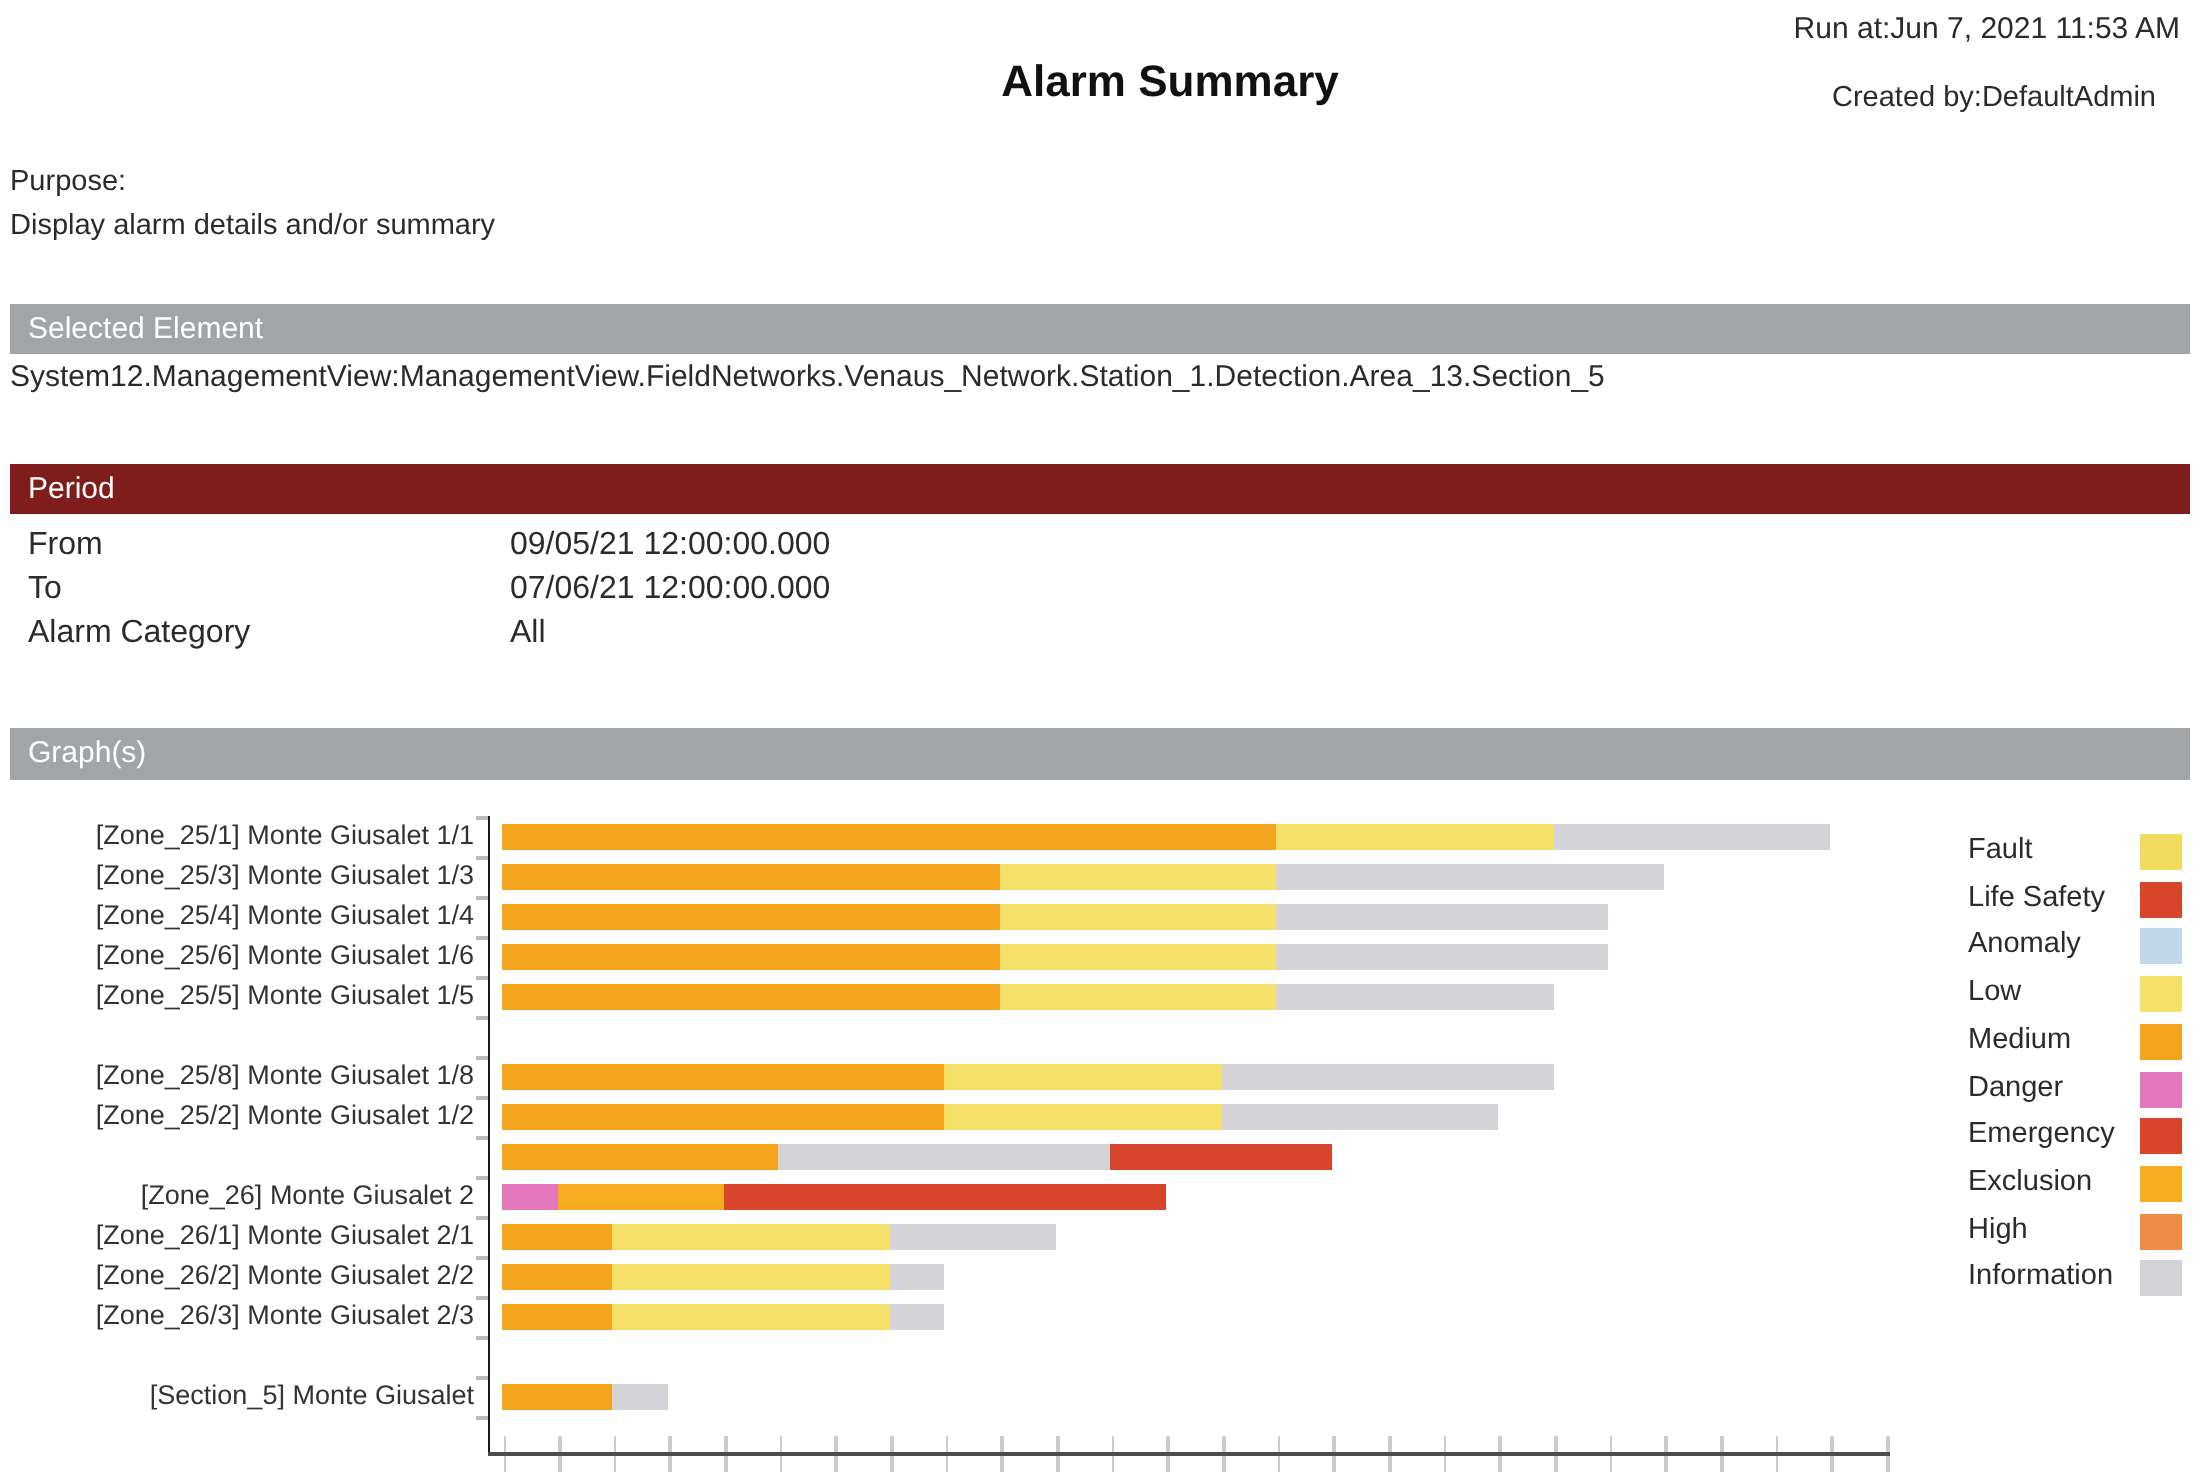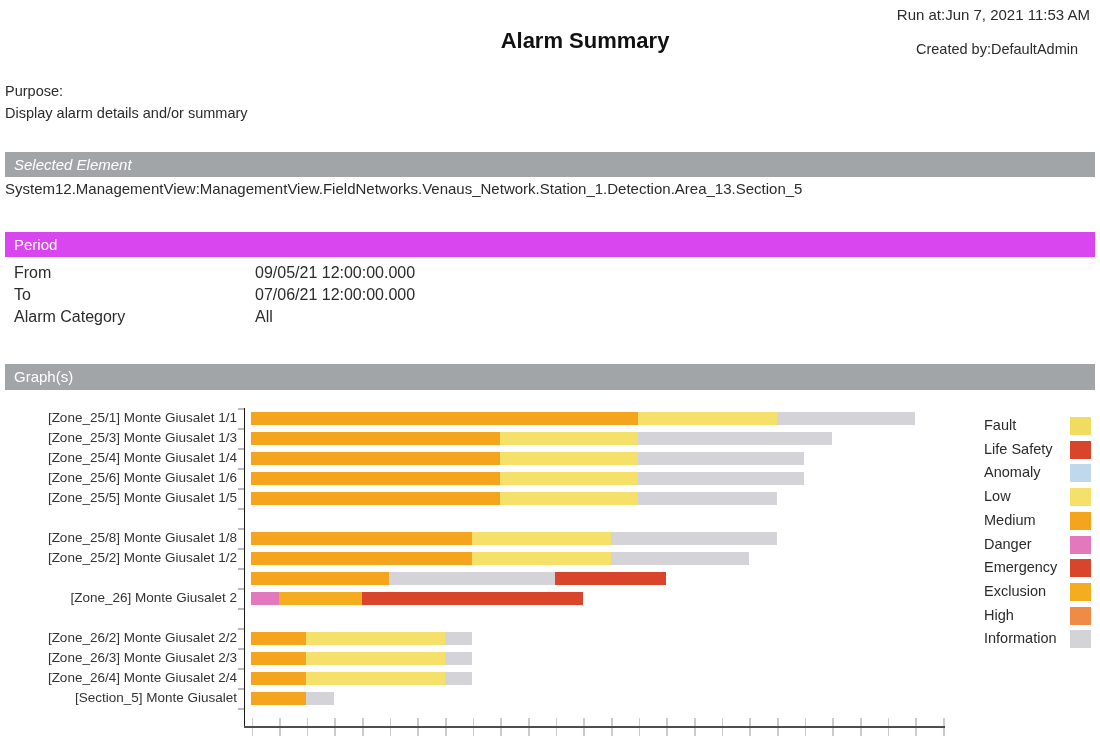--- a/index.html
+++ b/index.html
@@ -8,21 +8,21 @@
     font-family:"Liberation Sans", sans-serif;color:#2b2b2b;overflow:hidden;
   }
   .abs{position:absolute;}
   .run-at{top:6px;right:10px;font-size:15px;}
   .report-title{top:28px;left:235px;width:700px;text-align:center;font-size:22px;font-weight:bold;color:#111;}
   .created-by{top:41px;right:22px;font-size:14.5px;}
   .purpose-label{top:83px;left:5px;font-size:14.5px;}
   .purpose-text{top:105px;left:5px;font-size:14.5px;}
   .section-bar{left:5px;width:1090px;height:25px;line-height:25px;color:#ffffff;
     font-size:15px;padding-left:9px;box-sizing:border-box;}
-  .bar-selected{top:152px;font-style:italic;}
+  .bar-selected{top:152px;}
   .bar-period{top:232px;}
   .bar-graphs{top:364px;height:26px;line-height:26px;}
   .element-path{top:180px;left:5px;font-size:15px;}
   .period-row{left:14px;font-size:16px;}
   .period-row .pr-label{display:inline-block;}
   .period-row .pr-value{position:absolute;left:241px;white-space:nowrap;}
   .pr-0{top:264px;} .pr-1{top:286px;} .pr-2{top:308px;}
   
   #chart{position:absolute;left:0;top:0;width:1100px;height:742px;}
   .chart-row{position:absolute;left:0;height:20px;width:960px;}
@@ -46,21 +46,21 @@
 <div class="abs run-at">Run at:Jun 7, 2021 11:53 AM</div>
 <div class="abs report-title">Alarm Summary</div>
 <div class="abs created-by">Created by:DefaultAdmin</div>
 
 <div class="abs purpose-label">Purpose:</div>
 <div class="abs purpose-text">Display alarm details and/or summary</div>
 
 <div class="abs section-bar bar-selected" style="background: rgb(161, 165, 168); color: rgb(255, 255, 255);">Selected Element</div>
 <div class="abs element-path">System12.ManagementView:ManagementView.FieldNetworks.Venaus_Network.Station_1.Detection.Area_13.Section_5</div>
 
-<div class="abs section-bar bar-period" style="background: #d946ef; color: rgb(255, 255, 255);">Period</div>
+<div class="abs section-bar bar-period" style="background: #7f1d1d; color: rgb(255, 255, 255);">Period</div>
 <div class="abs period-row pr-0">
   <span class="pr-label">From</span>
   <span class="pr-value">09/05/21 12:00:00.000</span>
 </div>
 <div class="abs period-row pr-1">
   <span class="pr-label">To</span>
   <span class="pr-value">07/06/21 12:00:00.000</span>
 </div>
 <div class="abs period-row pr-2">
   <span class="pr-label">Alarm Category</span>
@@ -134,38 +134,38 @@
       </div>
     </div>
     <div class="chart-row" style="top: 588px;">
       <div class="row-label">[Zone_26] Monte Giusalet 2</div>
       <div class="row-bar">
         <div class="seg" style="width: 27.66px; background: rgb(227, 121, 188);"></div>
         <div class="seg" style="width: 82.98px; background: rgb(245, 172, 30);"></div>
         <div class="seg" style="width: 221.28px; background: rgb(217, 69, 43);"></div>
       </div>
     </div>
+    <div class="chart-row" style="top: 608px;">
+      <div class="row-label">[Zone_26/1] Monte Giusalet 2/1</div>
+      <div class="row-bar">
+        <div class="seg" style="width: 55.32px; background: rgb(244, 164, 29);"></div>
+        <div class="seg" style="width: 138.3px; background: rgb(245, 224, 106);"></div>
+        <div class="seg" style="width: 82.98px; background: rgb(212, 211, 215);"></div>
+      </div>
+    </div>
     <div class="chart-row" style="top: 628px;">
       <div class="row-label">[Zone_26/2] Monte Giusalet 2/2</div>
       <div class="row-bar">
         <div class="seg" style="width: 55.32px; background: rgb(244, 164, 29);"></div>
         <div class="seg" style="width: 138.3px; background: rgb(245, 224, 106);"></div>
         <div class="seg" style="width: 27.66px; background: rgb(212, 211, 215);"></div>
       </div>
     </div>
     <div class="chart-row" style="top: 648px;">
       <div class="row-label">[Zone_26/3] Monte Giusalet 2/3</div>
-      <div class="row-bar">
-        <div class="seg" style="width: 55.32px; background: rgb(244, 164, 29);"></div>
-        <div class="seg" style="width: 138.3px; background: rgb(245, 224, 106);"></div>
-        <div class="seg" style="width: 27.66px; background: rgb(212, 211, 215);"></div>
-      </div>
-    </div>
-    <div class="chart-row" style="top: 668px;">
-      <div class="row-label">[Zone_26/4] Monte Giusalet 2/4</div>
       <div class="row-bar">
         <div class="seg" style="width: 55.32px; background: rgb(244, 164, 29);"></div>
         <div class="seg" style="width: 138.3px; background: rgb(245, 224, 106);"></div>
         <div class="seg" style="width: 27.66px; background: rgb(212, 211, 215);"></div>
       </div>
     </div>
     <div class="chart-row" style="top: 688px;">
       <div class="row-label">[Section_5] Monte Giusalet</div>
       <div class="row-bar">
         <div class="seg" style="width: 55.32px; background: rgb(244, 164, 29);"></div>

